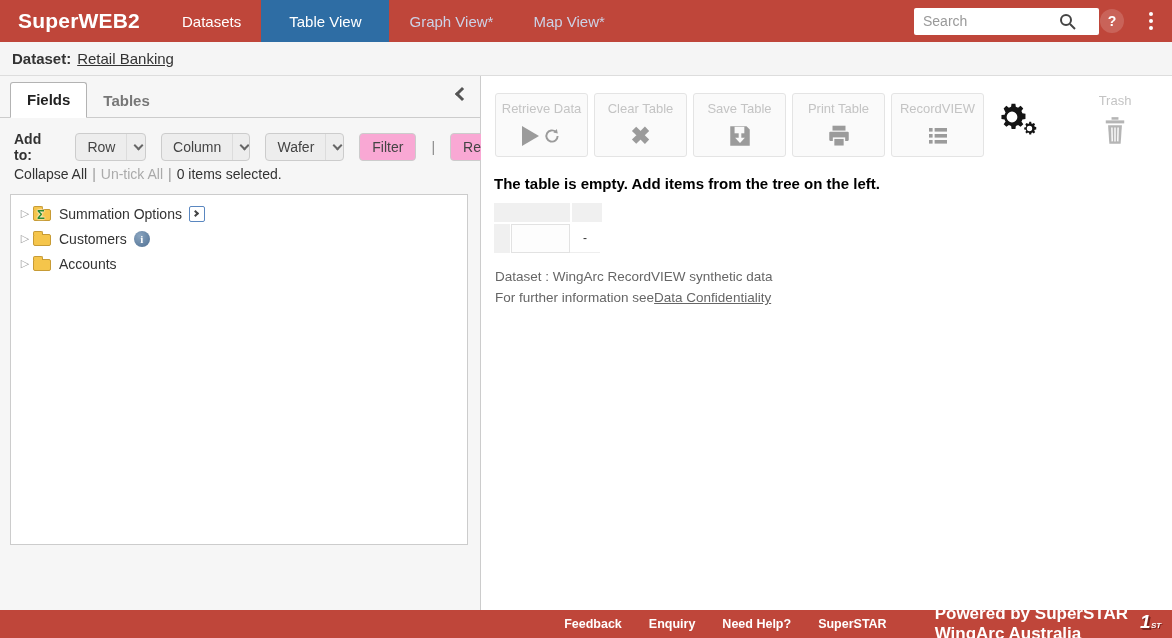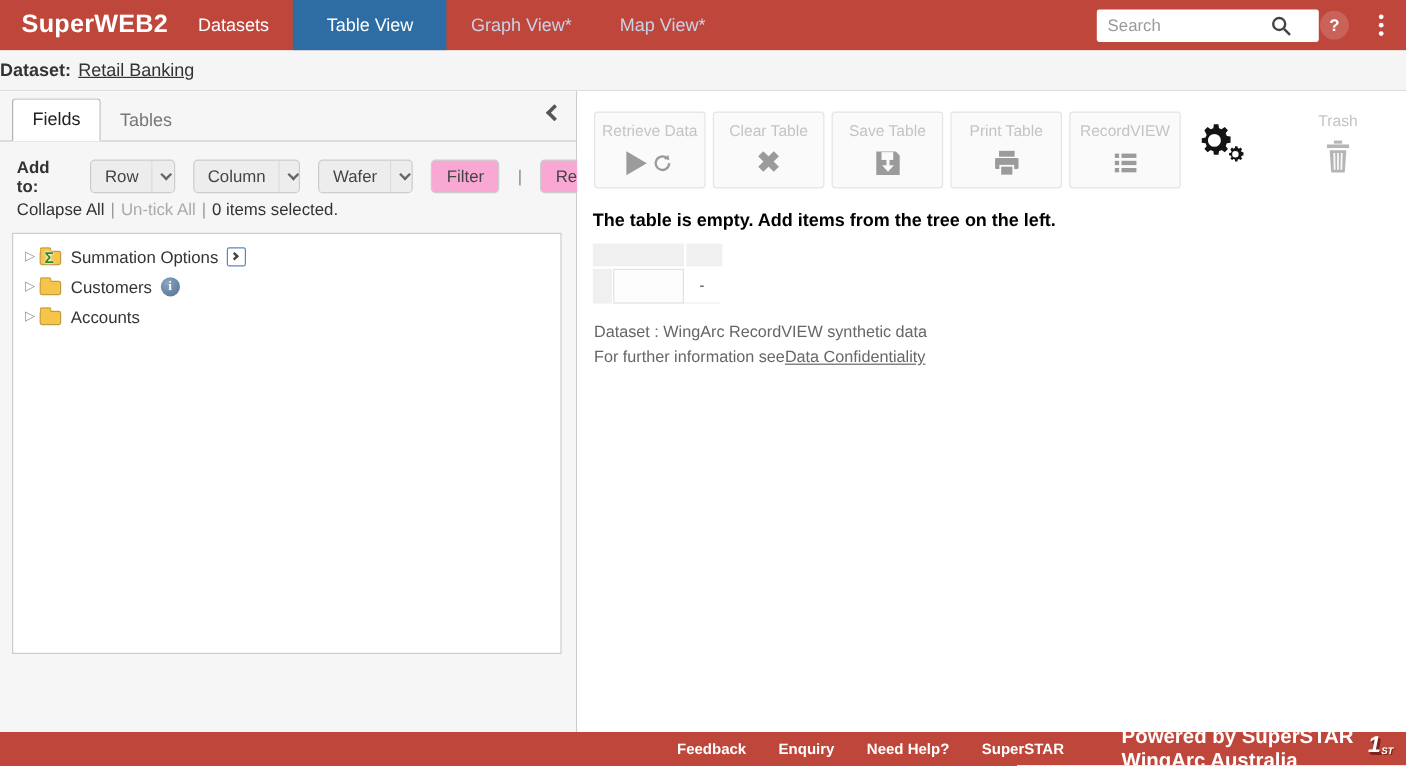--- a/index.html
+++ b/index.html
@@ -3,45 +3,45 @@
 <meta charset="utf-8">
 <title>SuperWEB2</title>
 <style>
   * { margin:0; padding:0; box-sizing:border-box; }
   html,body { width:1172px; height:638px; font-family:"Liberation Sans", sans-serif; background:#fff; }
   .app { position:relative; width:1172px; height:638px; overflow:hidden; background:#fff; }
 
   
   .nav { position:absolute; top:0; left:0; width:1172px; height:42px; background:#bf463a; display:flex; align-items:center; }
   .nav-logo { color:#fff; font-size:21px; font-weight:bold; margin-left:18px; letter-spacing:.2px; }
-  .nav-item { color:#fff; font-size:15px; margin-left:25px; cursor:pointer; }
+  .nav-item { color:#fff; font-size:15px; margin-left:42px; cursor:pointer; }
   .nav-tab-active { margin-left:20px; height:42px; display:flex; align-items:center; padding:0 28px; background:#2e6da4; color:#fff; font-size:15px; cursor:pointer; }
   .nav-item-dim { color:#ccd2e6; font-size:15px; margin-left:20px; cursor:pointer; }
   .nav-item-dim2 { color:#ccd2e6; font-size:15px; margin-left:40px; cursor:pointer; }
   .nav-search-wrap { margin-left:auto; position:relative; width:169px; height:27px; }
   .nav-search { width:185px; height:27px; border:none; border-radius:2px; padding:0 30px 0 9px; font-size:14px; color:#333; outline:none; background:#fff; }
   .nav-search::placeholder { color:#999; }
   .search-icon { position:absolute; right:7px; top:5px; width:17px; height:17px; cursor:pointer; }
   .help-circle { width:24px; height:24px; border-radius:50%; background:rgba(255,255,255,.16); color:#fff; font-weight:bold; font-size:14px; display:flex; align-items:center; justify-content:center; margin-left:17px; cursor:pointer; }
   .kebab { margin-left:22px; margin-right:16px; display:flex; flex-direction:column; gap:3px; cursor:pointer; padding:3px; }
   .kebab i { width:4px; height:4px; border-radius:50%; background:#fff; }
 
   
-  .crumb { position:absolute; top:42px; left:0; width:1172px; height:34px; background:#f5f5f5; border-bottom:1px solid #ddd; display:flex; align-items:center; padding-left:0; font-size:15px; color:#333; }
+  .crumb { position:absolute; top:42px; left:0; width:1172px; height:34px; background:#f5f5f5; border-bottom:1px solid #ddd; display:flex; align-items:center; padding-left:12px; font-size:15px; color:#333; }
   .crumb b { font-weight:bold; }
   .crumb a { color:#333; text-decoration:underline; margin-left:6px; cursor:pointer; }
 
   
   .content { position:absolute; top:76px; left:0; width:1172px; height:534px; }
   .left-panel { position:absolute; top:0; left:0; width:481px; height:534px; background:#f6f6f6; border-right:1px solid #ccc; }
   .main-panel { position:absolute; top:0; left:481px; width:691px; height:534px; background:#fff; }
 
   
   .tabbar { position:absolute; top:0; left:0; right:0; height:42px; border-bottom:1px solid #ccc; padding-left:10px; display:flex; align-items:flex-end; }
-  .tab { font-size:15px; font-weight:normal; padding:8px 16px 9px; cursor:pointer; margin-bottom:-1px; }
+  .tab { font-size:15px; font-weight:bold; padding:8px 16px 9px; cursor:pointer; margin-bottom:-1px; }
   .tab.active { background:#fff; border:1px solid #b3b3b3; border-bottom:1px solid #fff; border-radius:3px 3px 0 0; color:#222; }
   .tab.inactive { color:#777; }
   .collapse-chev { position:absolute; right:13px; top:13px; width:10px; height:10px; border-left:3px solid #555; border-bottom:3px solid #555; transform:rotate(45deg); cursor:pointer; }
 
   .controls { position:absolute; top:55px; left:14px; display:flex; align-items:center; gap:15px; }
   .addto-label { font-size:14px; color:#333; margin-right:1px;font-weight:bold; }
   .splitbtn { display:flex; align-items:stretch; background:#ededed; border:1px solid #ccc; border-radius:4px; cursor:pointer; overflow:hidden; }
   .splitbtn .main { padding:5px 11px; font-size:14px; color:#444; }
   .splitbtn .caretbox { padding:0 8px; display:flex; align-items:center; border-left:1px solid #dcdcdc; }
   .caret-down { width:7px; height:7px; border-right:2px solid #666; border-bottom:2px solid #666; transform:rotate(45deg); margin-top:-3px; }

